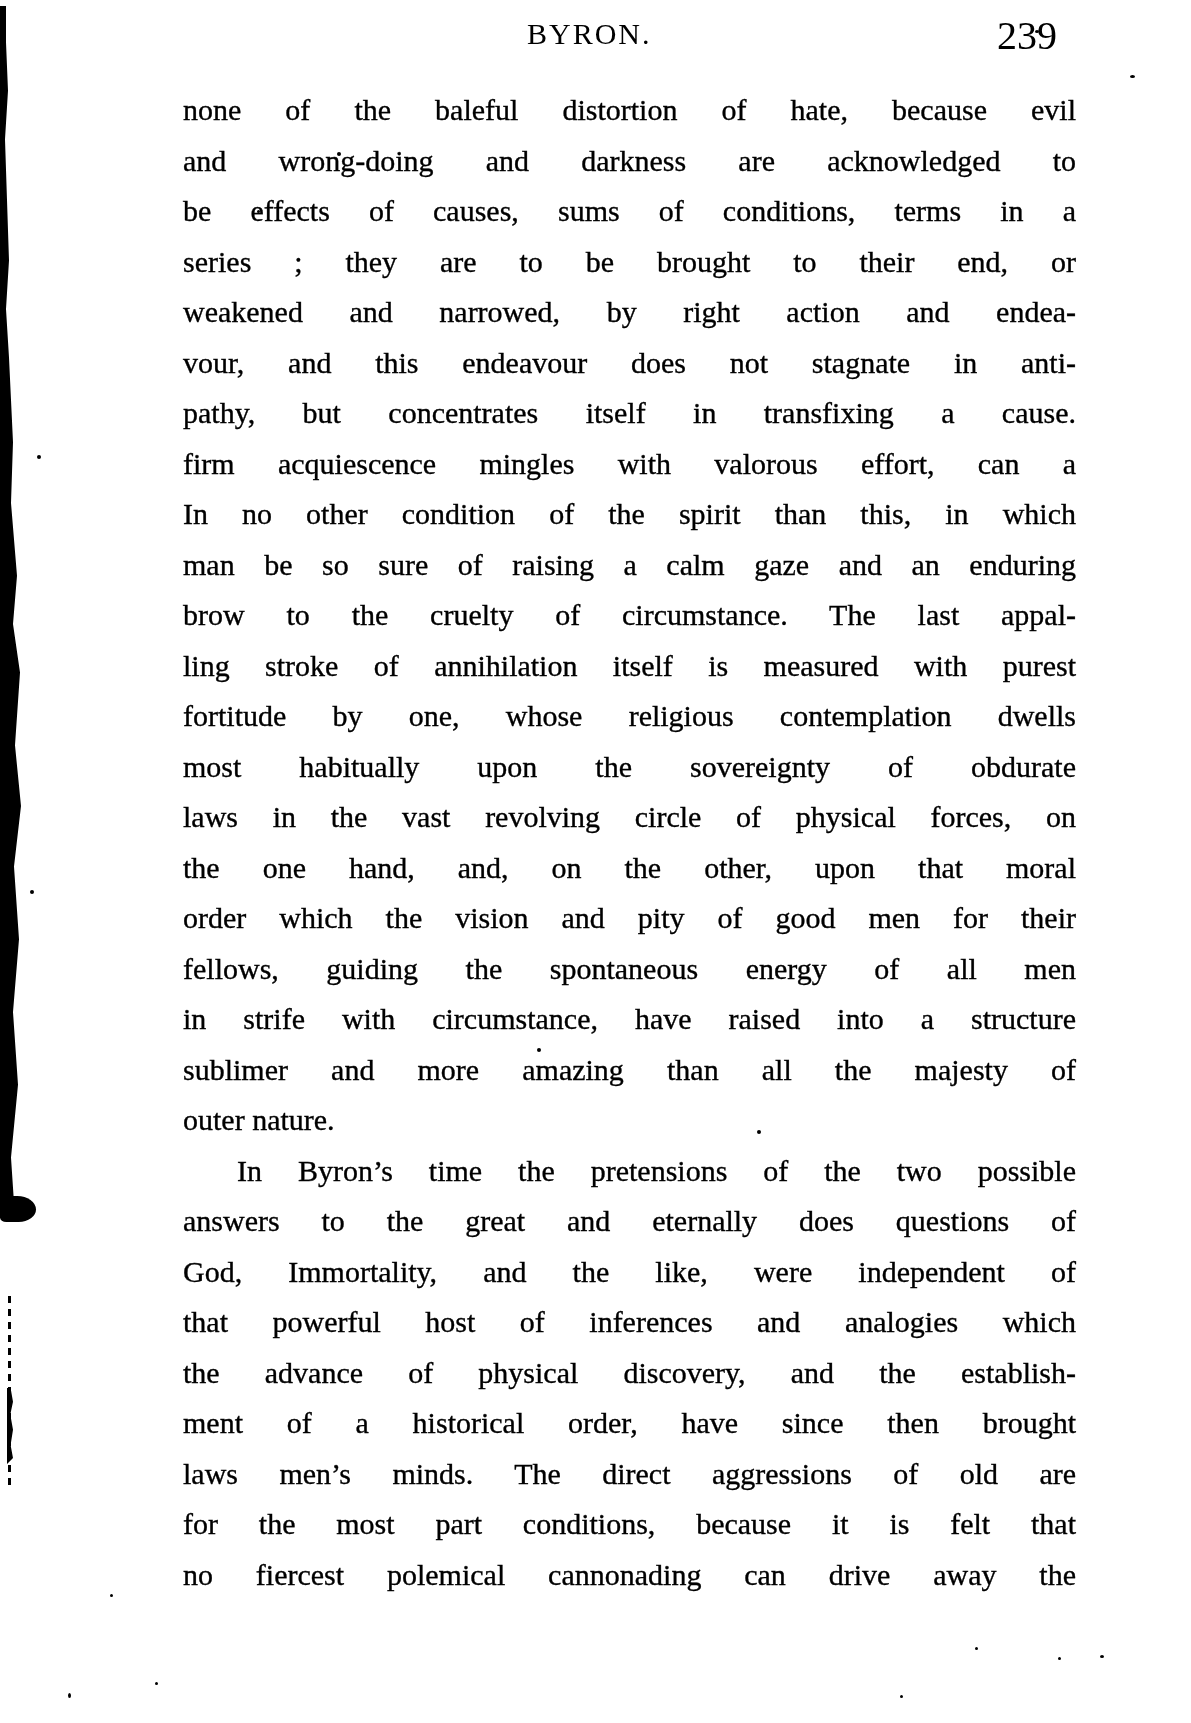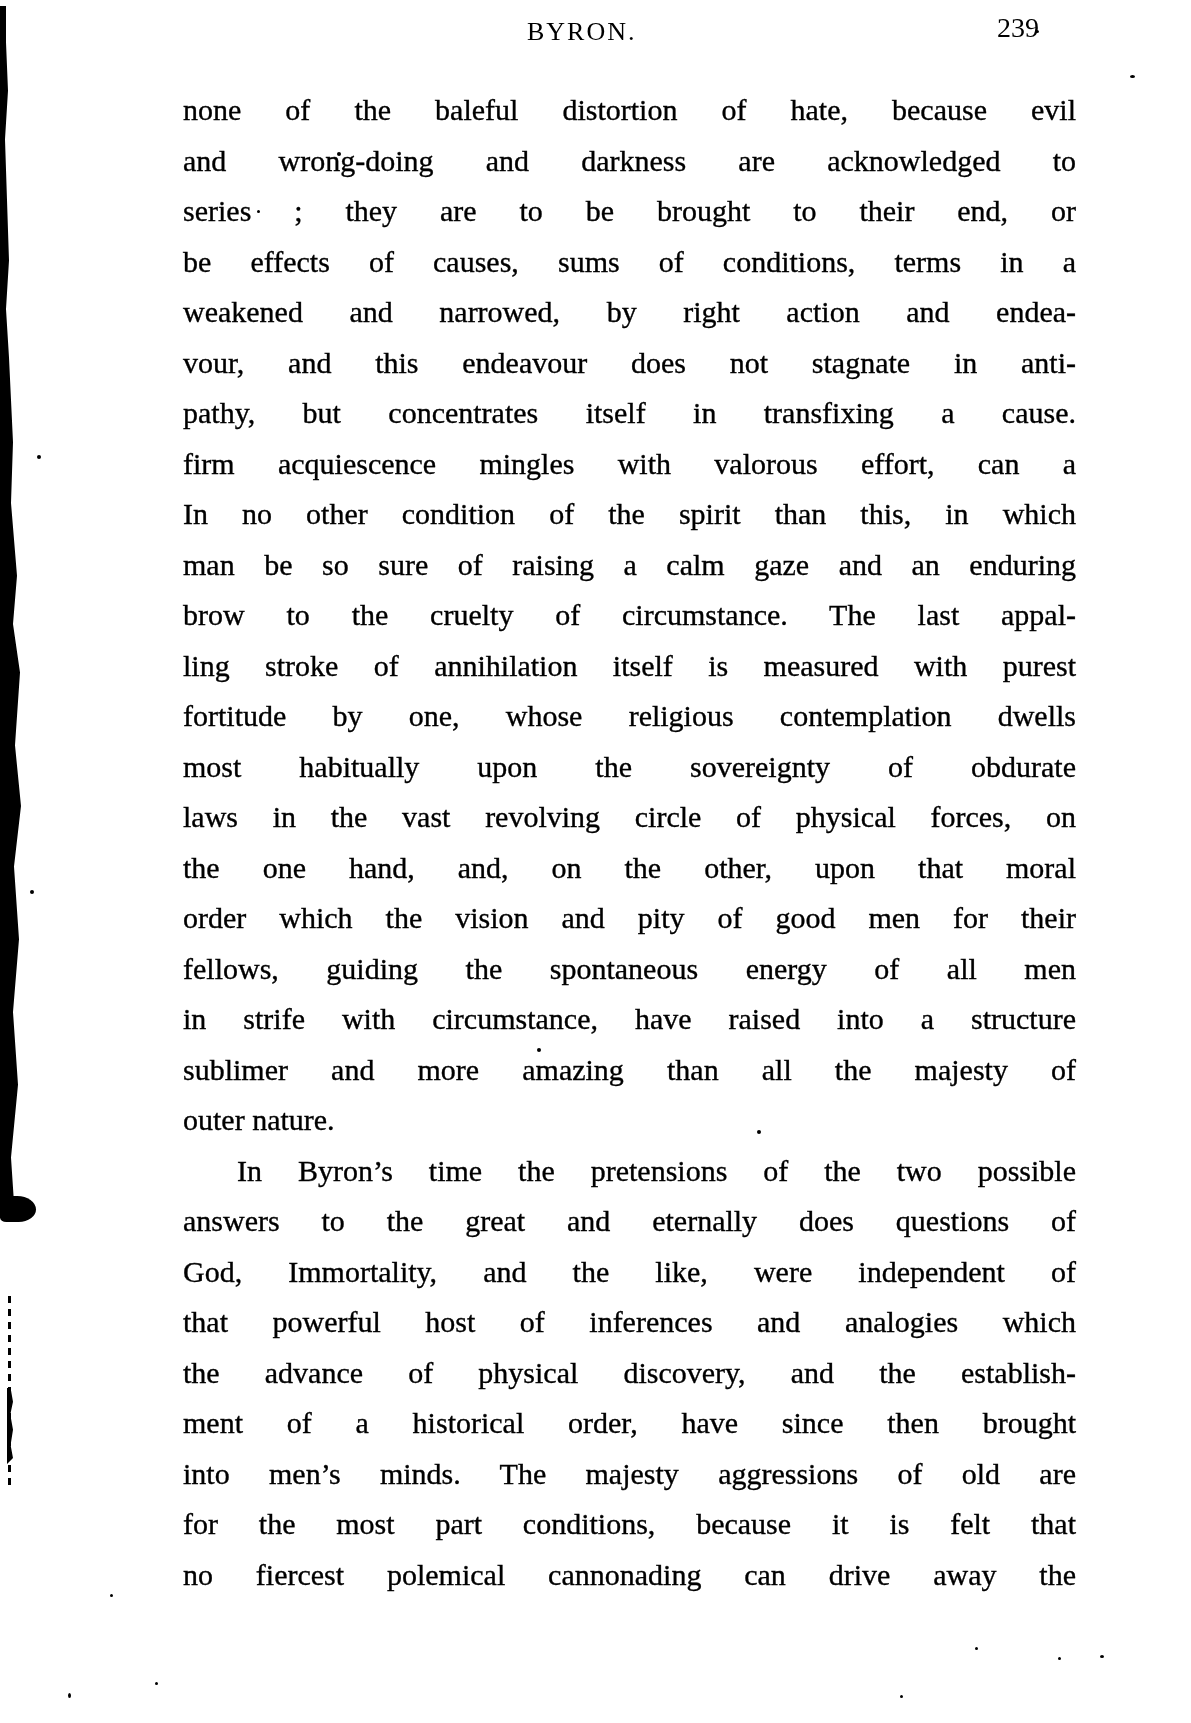--- a/index.html
+++ b/index.html
@@ -9,28 +9,28 @@
     height: 1723px;
     background: #ffffff;
     overflow: hidden;
     font-family: "Liberation Serif", "DejaVu Serif", serif;
     color: #000000;
   }
   
   .running-head {
     position: absolute;
     top: 17px; left: 527px;
-    font-size: 26px;
+    font-size: 30px;
     letter-spacing: 2px;
     font-weight: 400;
   }
   .page-number {
     position: absolute;
     top: 12px; left: 997px;
-    font-size: 28px;
+    font-size: 40px;
     font-weight: 400;
   }
   
   .text-block {
     position: absolute;
     left: 183px; top: 85px;
     width: 893px;
   }
   .line {
     height: 50.5px;
@@ -81,22 +81,22 @@
 <body>
 
 <div class="page">
 
   <div class="running-head">BYRON.</div>
   <div class="page-number">239</div>
 
   <div class="text-block">
     <div class="line">none of the baleful distortion of hate, because evil</div>
     <div class="line">and wrong-doing and darkness are acknowledged to</div>
+    <div class="line">be effects of causes, sums of conditions, terms in a</div>
     <div class="line">series ; they are to be brought to their end, or</div>
-    <div class="line">be effects of causes, sums of conditions, terms in a</div>
     <div class="line">weakened and narrowed, by right action and endea-</div>
     <div class="line">vour, and this endeavour does not stagnate in anti-</div>
     <div class="line">pathy, but concentrates itself in transfixing a cause.</div>
     <div class="line">firm acquiescence mingles with valorous effort, can a</div>
     <div class="line">In no other condition of the spirit than this, in which</div>
     <div class="line">man be so sure of raising a calm gaze and an enduring</div>
     <div class="line">brow to the cruelty of circumstance.  The last appal-</div>
     <div class="line">ling stroke of annihilation itself is measured with purest</div>
     <div class="line">fortitude by one, whose religious contemplation dwells</div>
     <div class="line">most habitually upon the sovereignty of obdurate</div>
@@ -106,21 +106,21 @@
     <div class="line">fellows, guiding the spontaneous energy of all men</div>
     <div class="line">in strife with circumstance, have raised into a structure</div>
     <div class="line">sublimer and more amazing than all the majesty of</div>
     <div class="line para-end">outer nature.</div>
     <div class="line indent">In Byron’s time the pretensions of the two possible</div>
     <div class="line">answers to the great and eternally does questions of</div>
     <div class="line">God, Immortality, and the like, were independent of</div>
     <div class="line">that powerful host of inferences and analogies which</div>
     <div class="line">the advance of physical discovery, and the establish-</div>
     <div class="line">ment of a historical order, have since then brought</div>
-    <div class="line">into men’s minds.  The majesty aggressions of old are</div>
+    <div class="line">laws men’s minds.  The direct aggressions of old are</div>
     <div class="line">for the most part conditions, because it is felt that</div>
     <div class="line">no fiercest polemical cannonading can drive away the</div>
   </div>
 
   <div class="scan-band"></div>
   <div class="scan-blob"></div>
   <div class="scan-dash"></div>
   <div class="scan-dash-core"></div>
 
   <i class="speck" style="left:337px;top:152px;width:4px;height:4px;"></i>

